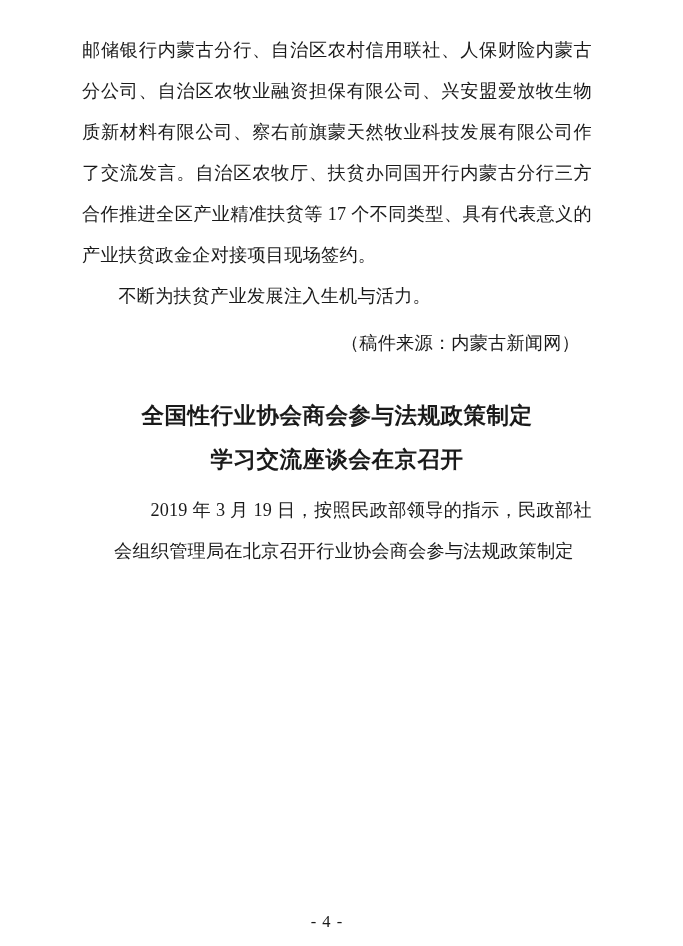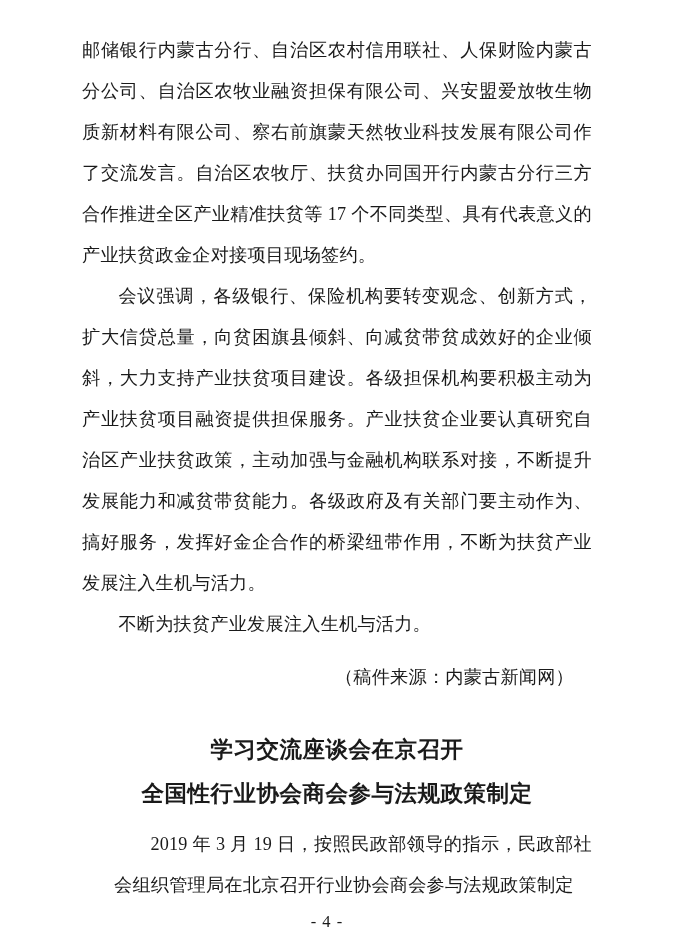--- a/index.html
+++ b/index.html
@@ -32,21 +32,21 @@
     letter-spacing: 0.2px;
   }
   .para {
     margin: 0;
     text-indent: 2em;
   }
   .para.no-indent {
     text-indent: 0;
   }
   .source-line {
-    margin: 12px;
+    margin: 6px;
     text-align: right;
     font-size: 18.2px;
     line-height: 41px;
     padding-right: 6px;
   }
   .headline-block {
     margin-top: 30px;
     margin-bottom: 4px;
   }
   .headline {
@@ -75,29 +75,28 @@
 </style>
 </head>
 <body>
 
 <div class="page">
 
   <div class="body-text">
 
     <p class="para no-indent">邮储银行内蒙古分行、自治区农村信用联社、人保财险内蒙古分公司、自治区农牧业融资担保有限公司、兴安盟爱放牧生物质新材料有限公司、察右前旗蒙天然牧业科技发展有限公司作了交流发言。自治区农牧厅、扶贫办同国开行内蒙古分行三方合作推进全区产业精准扶贫等 17 个不同类型、具有代表意义的产业扶贫政金企对接项目现场签约。</p>
 
-    <p class="para">会议强调，各级银行、保险机构要转变观念、创新方式，扩大信贷总量，向贫困旗县倾斜、向减贫带贫成效好的企业倾斜，大力支持产业扶贫项目建设。各级担保机构要积极主动为产业扶贫项目融资提供担保服务。产业扶贫企业要认真研究自治区产业扶贫政策，主动加强与金融机构联系对接，不断提升发展能力和减贫带贫能力。各级政府及有关部门要主动作为、搞好服务，发挥好金企合作的桥梁纽带作用，不断为扶贫产业发展注入生机与活力。</p>
 
     <p class="para">不断为扶贫产业发展注入生机与活力。</p>
 
     <p class="source-line">（稿件来源：内蒙古新闻网）</p>
 
     <div class="headline-block">
+      <p class="headline">全国性行业协会商会参与法规政策制定</p>
       <p class="headline">学习交流座谈会在京召开</p>
-      <p class="headline">全国性行业协会商会参与法规政策制定</p>
     </div>
 
     <p class="para after-headline">2019 年 3 月 19 日，按照民政部领导的指示，民政部社会组织管理局在北京召开行业协会商会参与法规政策制定</p>
 
   </div>
 
   <div class="page-number">- 4 -</div>
 
 </div>
 

